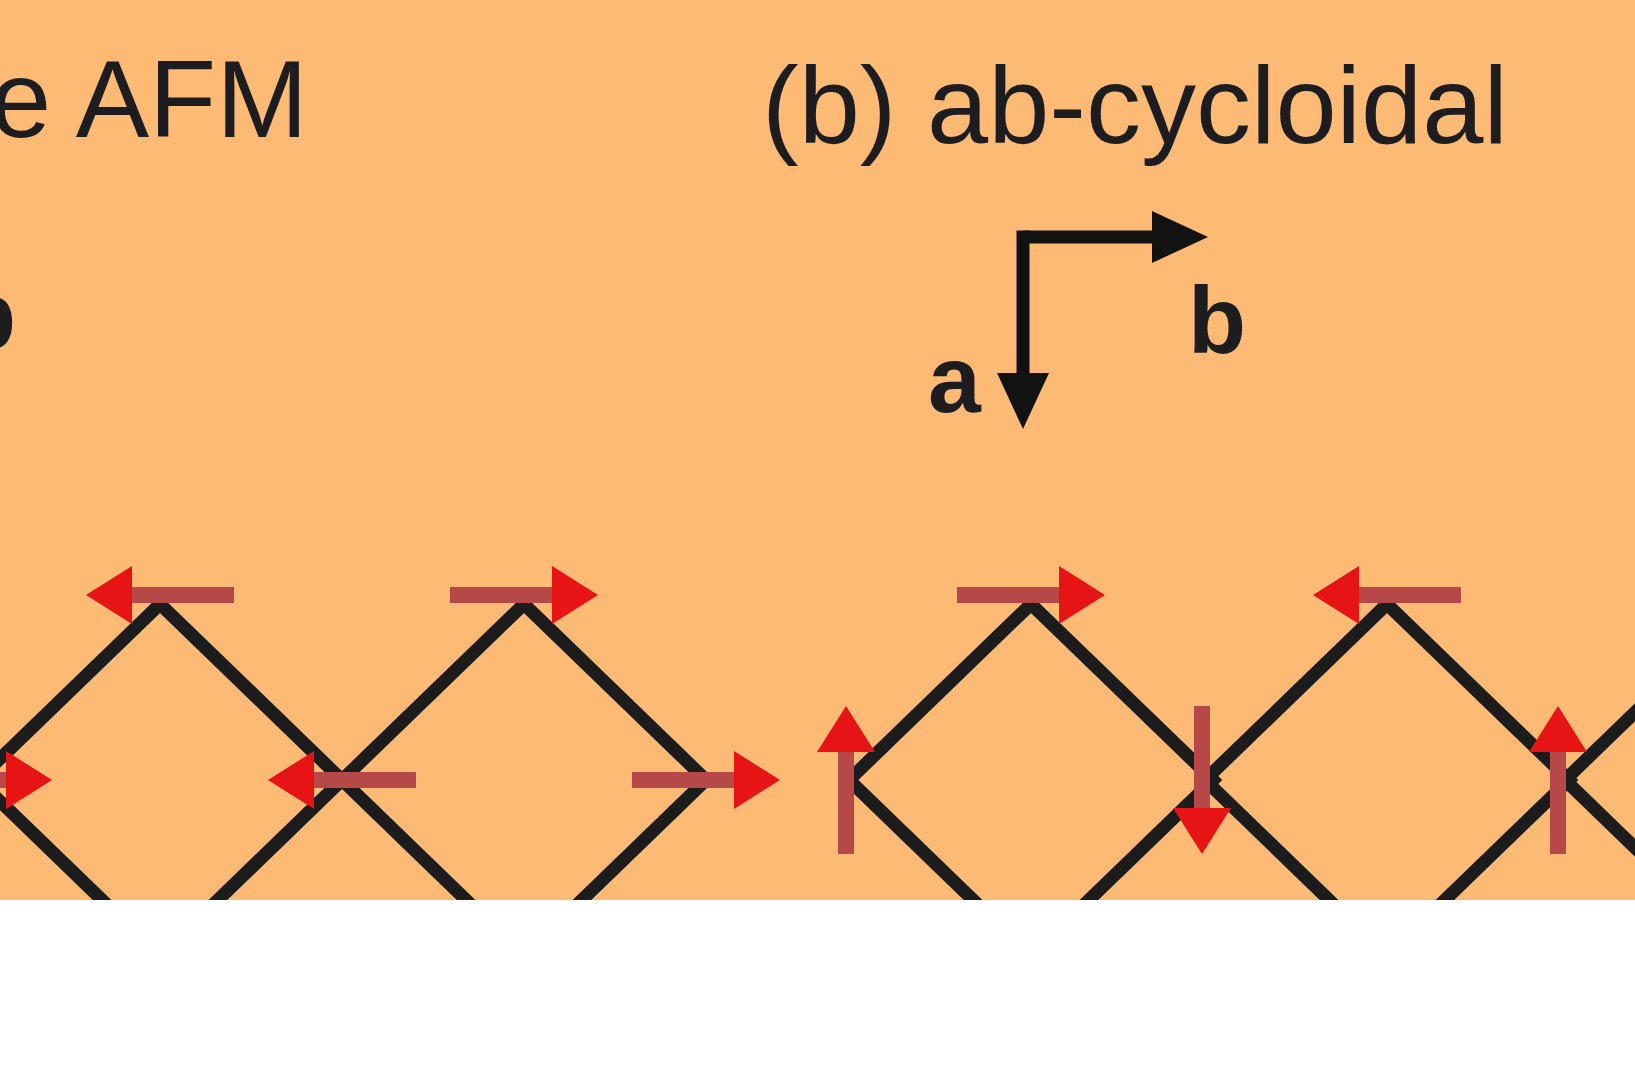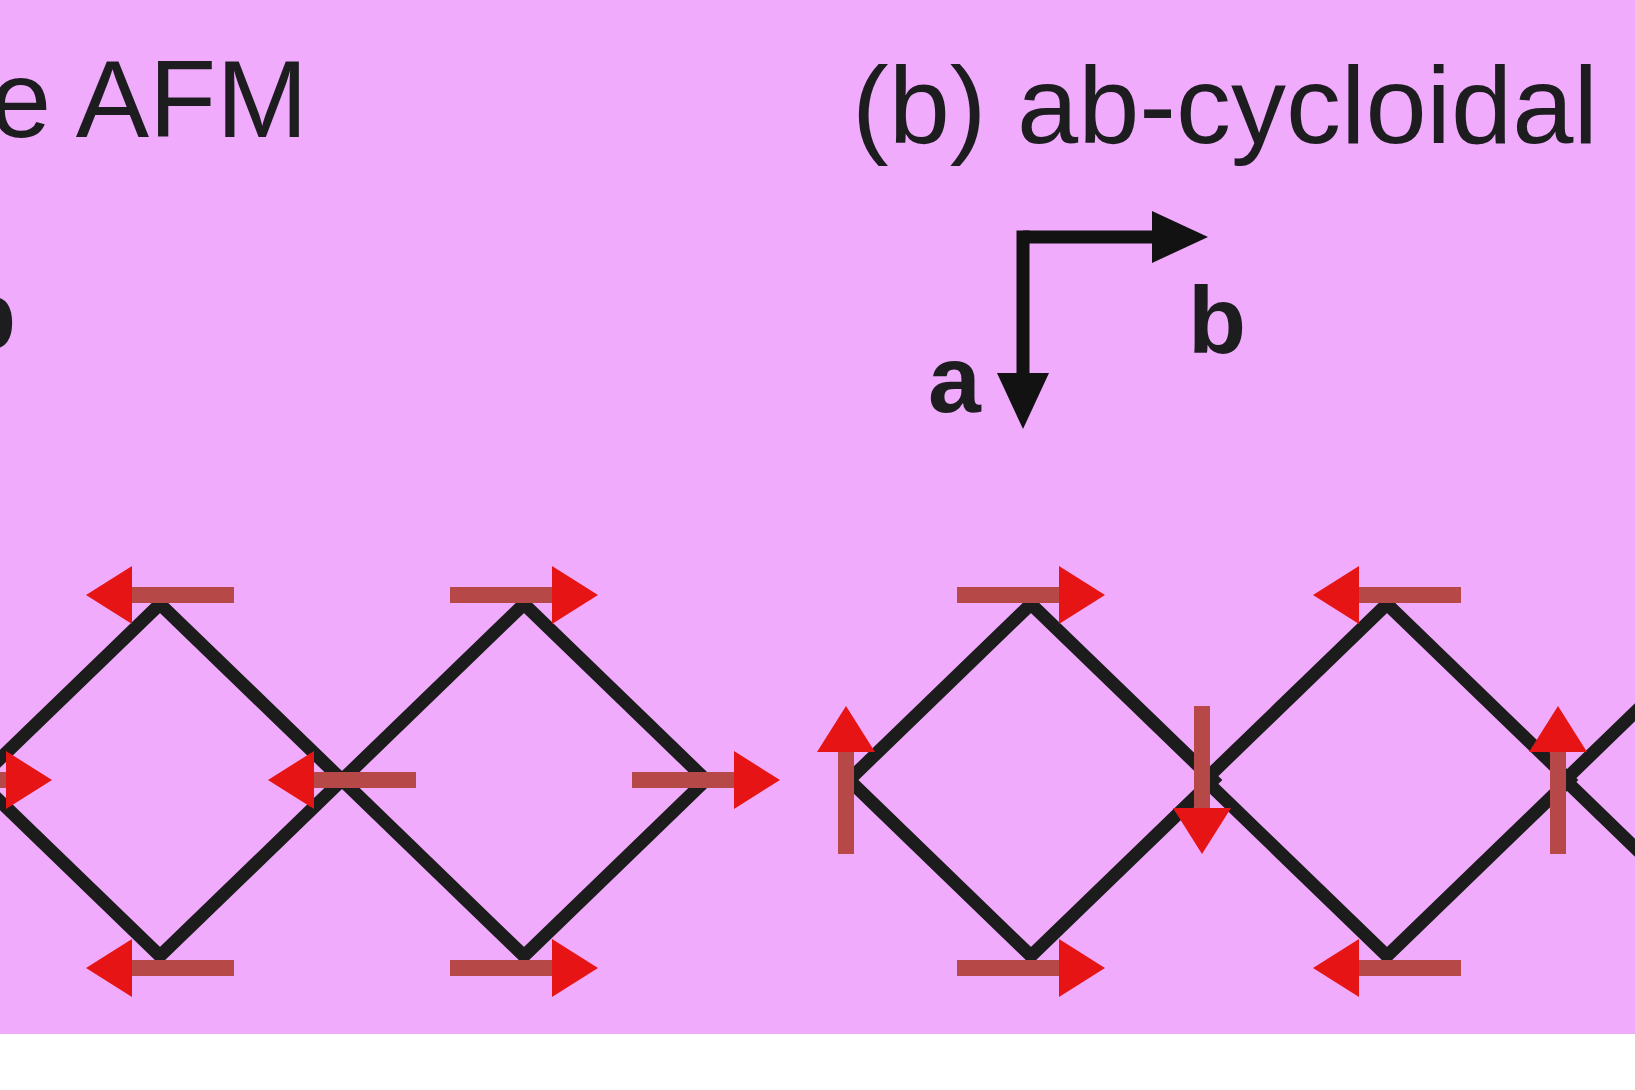--- a/index.html
+++ b/index.html
@@ -1,32 +1,32 @@
 <!DOCTYPE html>
 <html><head>
 <meta charset="utf-8">
 <style>
   html, body { margin: 0; padding: 0; background: #ffffff; }
   .figure {
     position: relative;
     width: 1635px;
-    height: 1034px;
-    background: #f0abfc;
+    height: 900px;
+    background: #fdba74;
     overflow: hidden;
     font-family: "Liberation Sans", sans-serif;
   }
   .label {
     position: absolute;
     color: #1d1d20;
     line-height: 1;
     white-space: nowrap;
     user-select: none;
   }
   #panel-a-label   { left: -10px;  top: 44px;  font-size: 110px; }
-  #panel-b-label   { left: 852px;  top: 50px;  font-size: 110px; }
+  #panel-b-label   { left: 762px;  top: 50px;  font-size: 110px; }
   #axis-a-label    { left: 928px;  top: 332px; font-size: 95px; font-weight: bold; }
   #axis-b-label    { left: 1188px; top: 273px; font-size: 95px; font-weight: bold; }
   #cropped-b-label { left: -42px;  top: 268px; font-size: 95px; font-weight: bold; }
   #spin-svg { position: absolute; left: 0; top: 0; }
 </style>
 </head>
 <body>
 
 <div class="figure">
 

